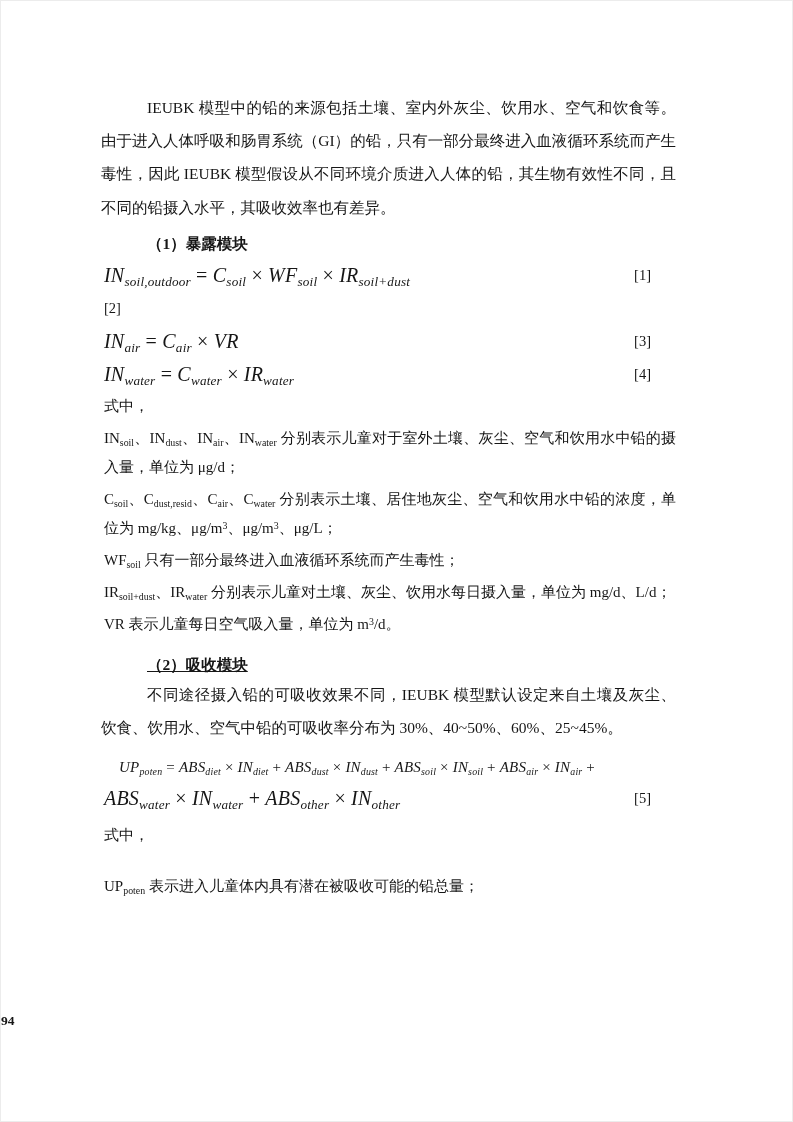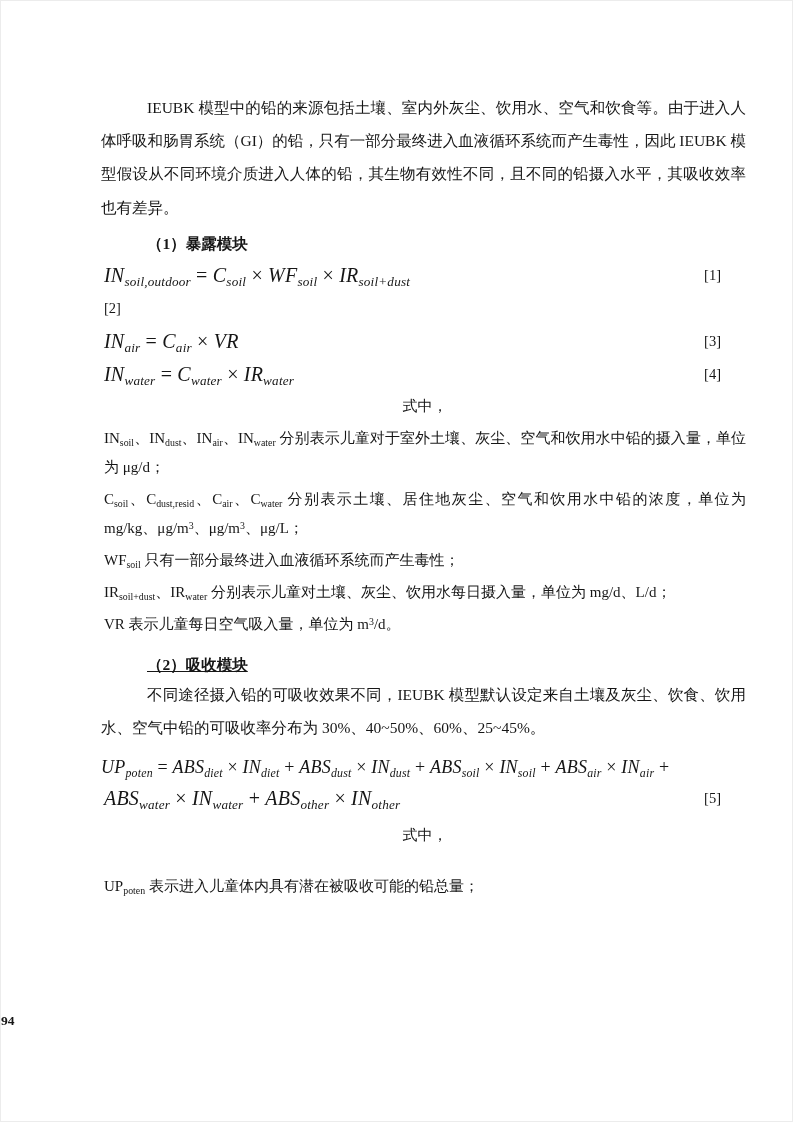--- a/index.html
+++ b/index.html
@@ -1,39 +1,39 @@
 <!DOCTYPE html>
 <html><head>
 <meta charset="utf-8">
 <style>
   html, body { margin: 0; padding: 0; background: #ffffff; }
   .page {
     width: 793px; height: 1122px; position: relative; overflow: hidden;
     background: #ffffff; color: #161616;
     font-family: "Liberation Serif", "DejaVu Serif", serif;
-    box-sizing: border-box; padding: 90px 46px 0 100px;
+    box-sizing: border-box; padding: 90px 116px 0 100px;
     border: 1px solid #ececec;
   }
   p { margin: 0; }
   .intro { font-size: 15.5px; line-height: 33.2px; text-align: justify; text-indent: 46px; }
   .sec { margin: 6px 0 0 46px; font-size: 15.5px; font-weight: bold; line-height: 27px; }
   .eqs { margin-top: 2px; }
   .eq-row { display: flex; justify-content: space-between; align-items: center; height: 33px;
             margin-left: 3px; margin-right: 25px; }
   .formula { font-size: 20px; white-space: nowrap; letter-spacing: 0.2px; }
   .it { font-style: italic; }
   sub { font-size: 66%; vertical-align: -0.3em; line-height: 0; }
   sup { font-size: 66%; vertical-align: 0.45em; line-height: 0; }
   .eq-num { font-size: 14.5px; }
-  .where { font-size: 15px; line-height: 30px; margin-left: 3px; text-align: center; }
+  .where { font-size: 15px; line-height: 30px; margin-left: 3px; }
   .def { font-size: 15px; line-height: 29px; margin: 3px 0 0 3px; text-align: justify; }
   .sec2 { margin-top: 12px; text-decoration: underline; }
   .body-p { font-size: 15.5px; line-height: 33px; text-align: justify; text-indent: 46px; }
   .eq5 { margin-top: 8px; }
-  .eq5 .line1 { font-size: 18px; line-height: 31px; margin-left: 0; white-space: nowrap; letter-spacing: 0.2px; }
+  .eq5 .line1 { font-size: 15px; line-height: 31px; margin-left: 18px; white-space: nowrap; letter-spacing: 0.2px; }
   .eq5 .eq-row { height: 31px; justify-content: space-between; }
   .where-2 { margin-top: 6px; }
   .def-up { margin-top: 22px; }
   .page-number { position: absolute; left: 0; right: 0; top: 1012px; text-align: left;
                  font-size: 13.5px; font-weight: bold; }
 </style>
 </head>
 <body>
 
 <div class="page">

